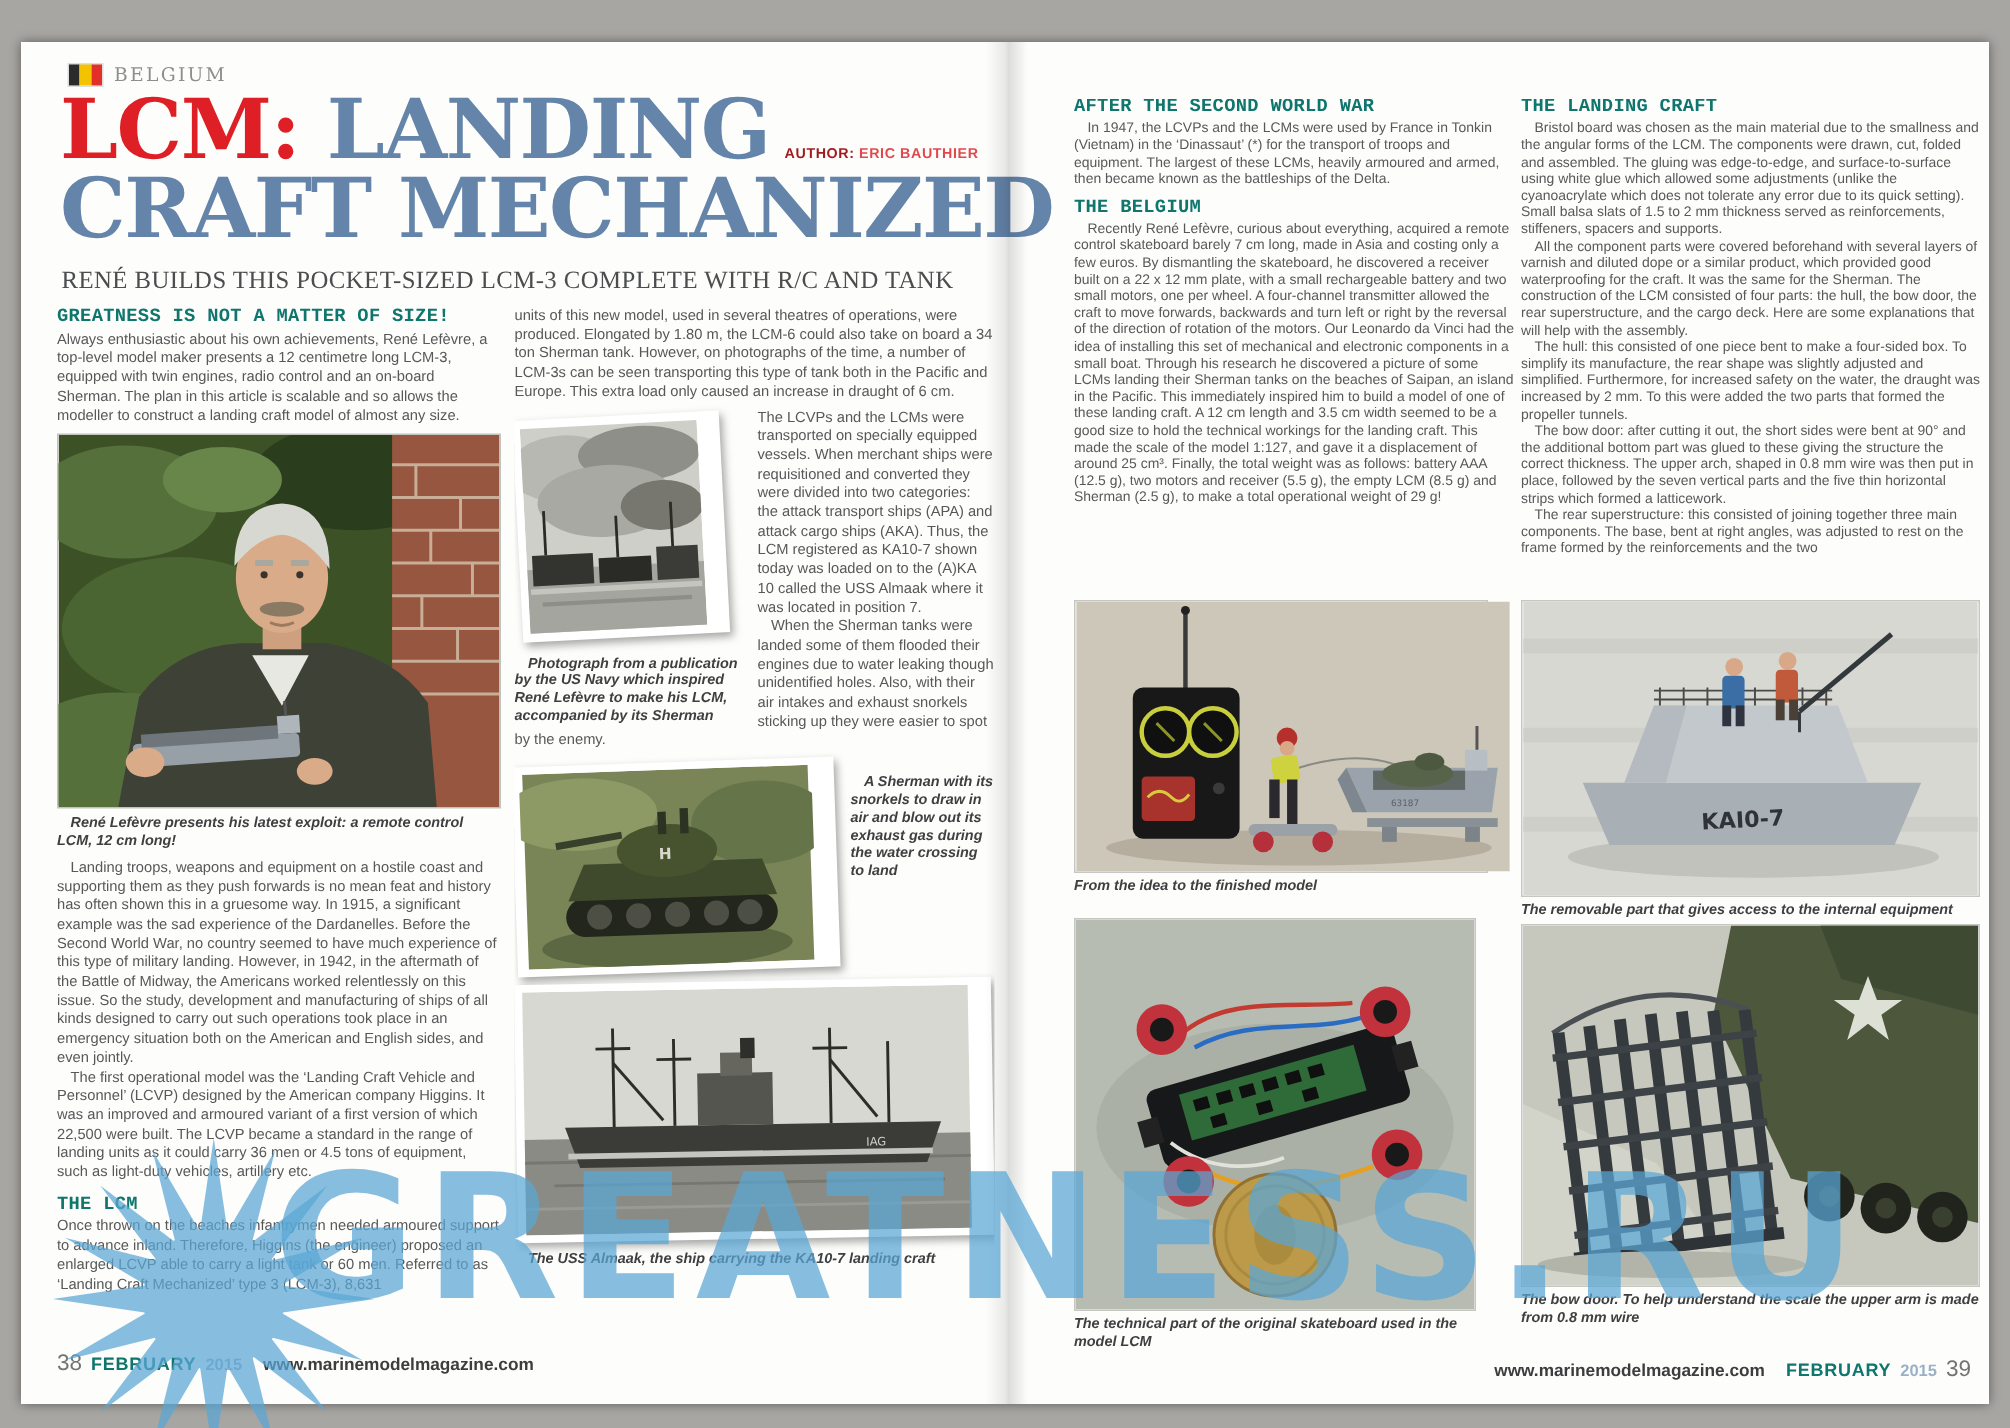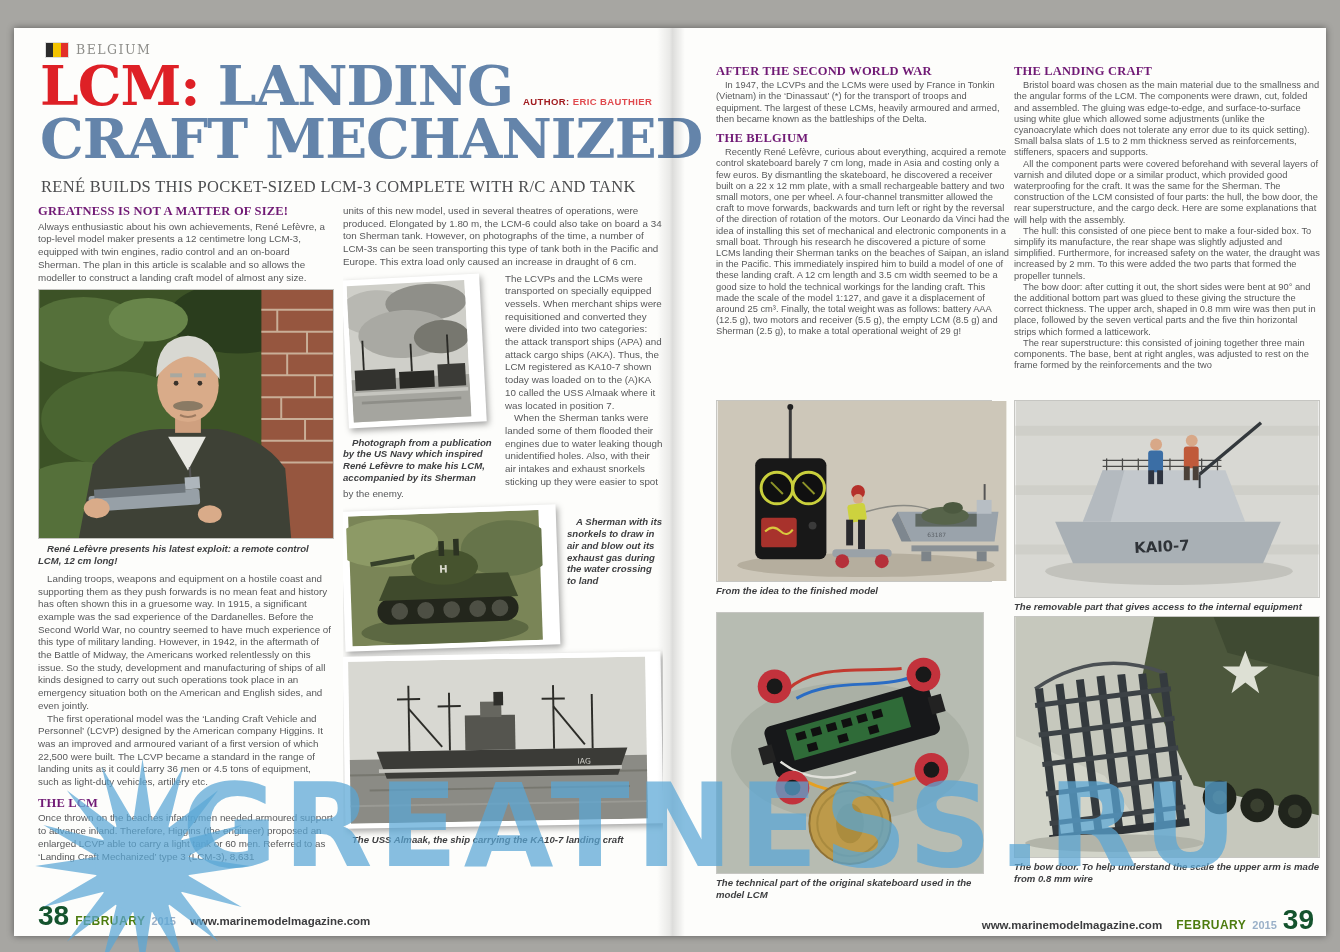--- a/index.html
+++ b/index.html
@@ -30,21 +30,21 @@
   .standfirst{position:absolute;left:27px;top:149px;font-family:"Liberation Serif",serif;
               font-size:16.5px;color:#4c4d4f;letter-spacing:.3px;}
   
   .col{position:absolute;color:#57585a;}
   .coll{font-size:9.8px;line-height:12.7px;}
   .colr{font-size:9.3px;line-height:11.2px;}
   .col1{left:24px;top:177px;width:296px;height:694px;overflow:hidden;}
   .col2{left:329px;top:177px;width:320px;height:694px;overflow:hidden;}
   .col3{left:702px;top:38px;width:294px;height:334px;overflow:hidden;}
   .col4{left:1000px;top:38px;width:306px;height:336px;overflow:hidden;}
-  h3.sec{font-family:Liberation Serif, serif;font-size:12.5px;color:#701a75;margin:8px 0 3px;letter-spacing:.2px;}
+  h3.sec{font-family:Liberation Mono, monospace;font-size:12.5px;color:#0f766e;margin:8px 0 3px;letter-spacing:.2px;}
   h3.first{margin-top:0;}
   .col p{margin:0;text-indent:9px;}
   .col p.noind{text-indent:0;}
   .cap{font-size:9.6px;line-height:11.8px;font-weight:bold;font-style:italic;color:#3e3f41;text-indent:0;}
   
   .photoA{margin:5px 0 4px;border:1px solid #c2c2be;line-height:0;}
   .navyfloat{float:left;width:152px;margin:4px 10px 2px 0;}
   .tiltframe{background:#fff;padding:5px;box-shadow:2px 3px 6px rgba(0,0,0,.35);line-height:0;}
   .navyphoto{width:128px;transform:rotate(-3deg);margin:4px 2px 12px 2px;}
   .navycap{margin-top:2px;}
@@ -58,22 +58,22 @@
   .rframe{border:1px solid #c6c6c2;background:#fff;line-height:0;}
   .rphoto .cap{margin-top:3px;}
   #photoRC{left:702px;top:372px;width:276px;}
   #photoSkate{left:702px;top:584px;width:268px;}
   #photoSuper{left:1000px;top:372px;width:306px;}
   #photoBow{left:1000px;top:588px;width:306px;}
   
   .footer{position:absolute;display:flex;align-items:baseline;gap:6px;}
   #footer38{left:24px;top:872px;}
   #footer39{right:12px;top:876px;}
-  .pn{font-size:28px;font-weight:bold;color:#14532d;}
-  .fmonth{font-size:12px;font-weight:bold;color:#4d7c0f;letter-spacing:.5px;}
+  .pn{font-size:15px;font-weight:normal;color:#737373;}
+  .fmonth{font-size:12px;font-weight:bold;color:#0f766e;letter-spacing:.5px;}
   .fyear{font-size:11px;color:#9ab0c8;font-weight:bold;}
   .furl{font-size:11.5px;color:#3c3d3f;font-weight:bold;}
   #footer38 .furl{margin-left:8px;}
   #footer39 .fmonth{margin-left:8px;}
   
   .wm{position:absolute;left:0;top:0;width:100%;height:100%;pointer-events:none;}
   .wm-star{position:absolute;left:16px;top:724px;opacity:.72;}
   .wm-text{position:absolute;left:168px;top:740px;font-family:"DejaVu Sans",sans-serif;
            font-weight:bold;font-size:116px;line-height:1;letter-spacing:6px;
            color:#5aa7d6;opacity:.72;white-space:nowrap;}

